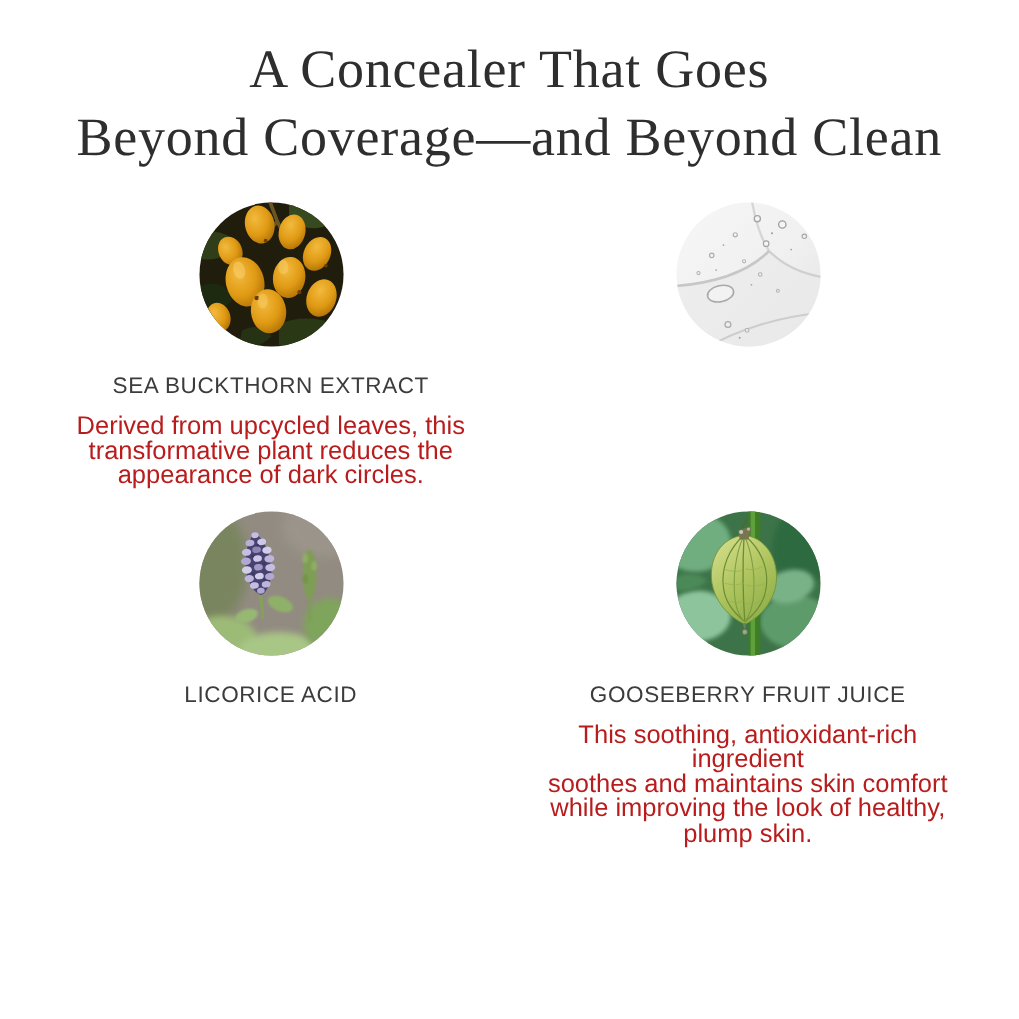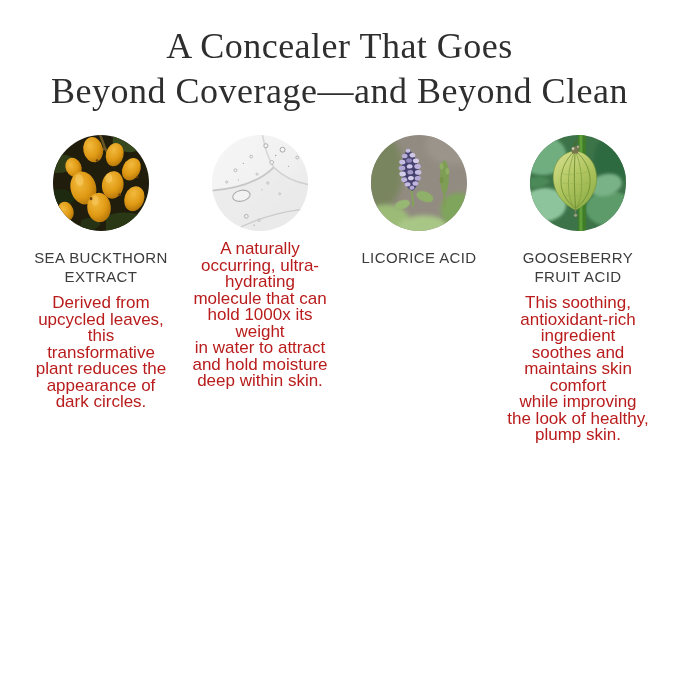--- a/index.html
+++ b/index.html
@@ -14,21 +14,21 @@
     font-weight: 400; font-size: 36px; line-height: 45px;
     color: #2e2e2e; margin: 0; letter-spacing: 0.5px;
     white-space: pre-line;
   }
   .subtitle {
     margin: 9px 0 0; font-size: 20px; line-height: 26px;
     color: #414141; letter-spacing: 0.2px; font-weight: 400;
   }
   .grid {
     width: 622px; margin: 20px auto 0;
-    display: grid; grid-template-columns: 1fr 1fr 1fr 1fr;
+    display: grid; grid-template-columns: 1fr 1fr;
     row-gap: 36px; column-gap: 0; gap: 14px;
   }
   .card { text-align: center; }
   .photo { width: 98px; height: 98px; margin: 0 auto; border-radius: 50%; }
   .photo svg { display: block; }
   .name {
     margin: 16px 0 0; font-size: 15px; line-height: 19px;
     font-weight: 400; color: #3c3c3c; letter-spacing: 0.4px;
   }
   .desc {
@@ -129,24 +129,20 @@
             <circle cx="16" cy="49" r="1.1" fill="#f1f1f1" stroke="#b0b0b0" stroke-width="0.7"></circle>
             <circle cx="66" cy="22" r="0.7" fill="#9a9a9a"></circle>
             <circle cx="79" cy="33" r="0.6" fill="#a2a2a2"></circle>
             <circle cx="33" cy="30" r="0.6" fill="#a2a2a2"></circle>
             <circle cx="52" cy="57" r="0.6" fill="#a8a8a8"></circle>
             <circle cx="28" cy="47" r="0.6" fill="#a8a8a8"></circle>
             <circle cx="44" cy="93" r="0.7" fill="#a2a2a2"></circle>
           </g>
         </svg>
       </div>
-      <p class="desc">A naturally occurring, ultra-hydrating
-molecule that can hold 1000x its weight
-in water to attract and hold moisture
-deep within skin.</p>
     </section>
 
     <section class="card">
       <div class="photo">
         <svg viewBox="0 0 100 100" width="98" height="98" aria-hidden="true">
           <defs>
             <clipPath id="cp3">
                 <circle cx="50" cy="50" r="49"></circle>
               </clipPath>
             <filter id="blurA" x="-40%" y="-40%" width="180%" height="180%">
@@ -243,21 +239,21 @@
             <path d="M33,40 Q40,43 46,41 M34,50 Q41,52 47,50 M60,38 Q54,42 48,40 M61,50 Q54,53 48,51 M36,62 Q42,64 47,62 M58,62 Q52,65 48,63" stroke="#93af53" stroke-width="0.5" fill="none" opacity="0.9"></path>
             <path d="M43,14 L52,11 L50,20 L44,20 Z" fill="#77764f"></path>
             <path d="M46,12 L49,6" stroke="#4c6a2e" stroke-width="1.4"></path>
             <circle cx="45" cy="15" r="1.4" fill="#c9c9b4"></circle>
             <circle cx="50" cy="13" r="1.1" fill="#b9b9a4"></circle>
             <path d="M46,77 L48.5,77 L47.5,82 Z" fill="#6f7f57"></path>
             <circle cx="47.5" cy="83" r="1.8" fill="#9aa887" stroke="#5d6d4b" stroke-width="0.5"></circle>
           </g>
         </svg>
       </div>
-      <h2 class="name">GOOSEBERRY FRUIT ACID</h2>
+      <h2 class="name">GOOSEBERRY FRUIT JUICE</h2>
       <p class="desc">This soothing, antioxidant-rich ingredient
 soothes and maintains skin comfort
 while improving the look of healthy,
 plump skin.</p>
     </section>
 
   </main>
 </div>
 
 </body></html>

